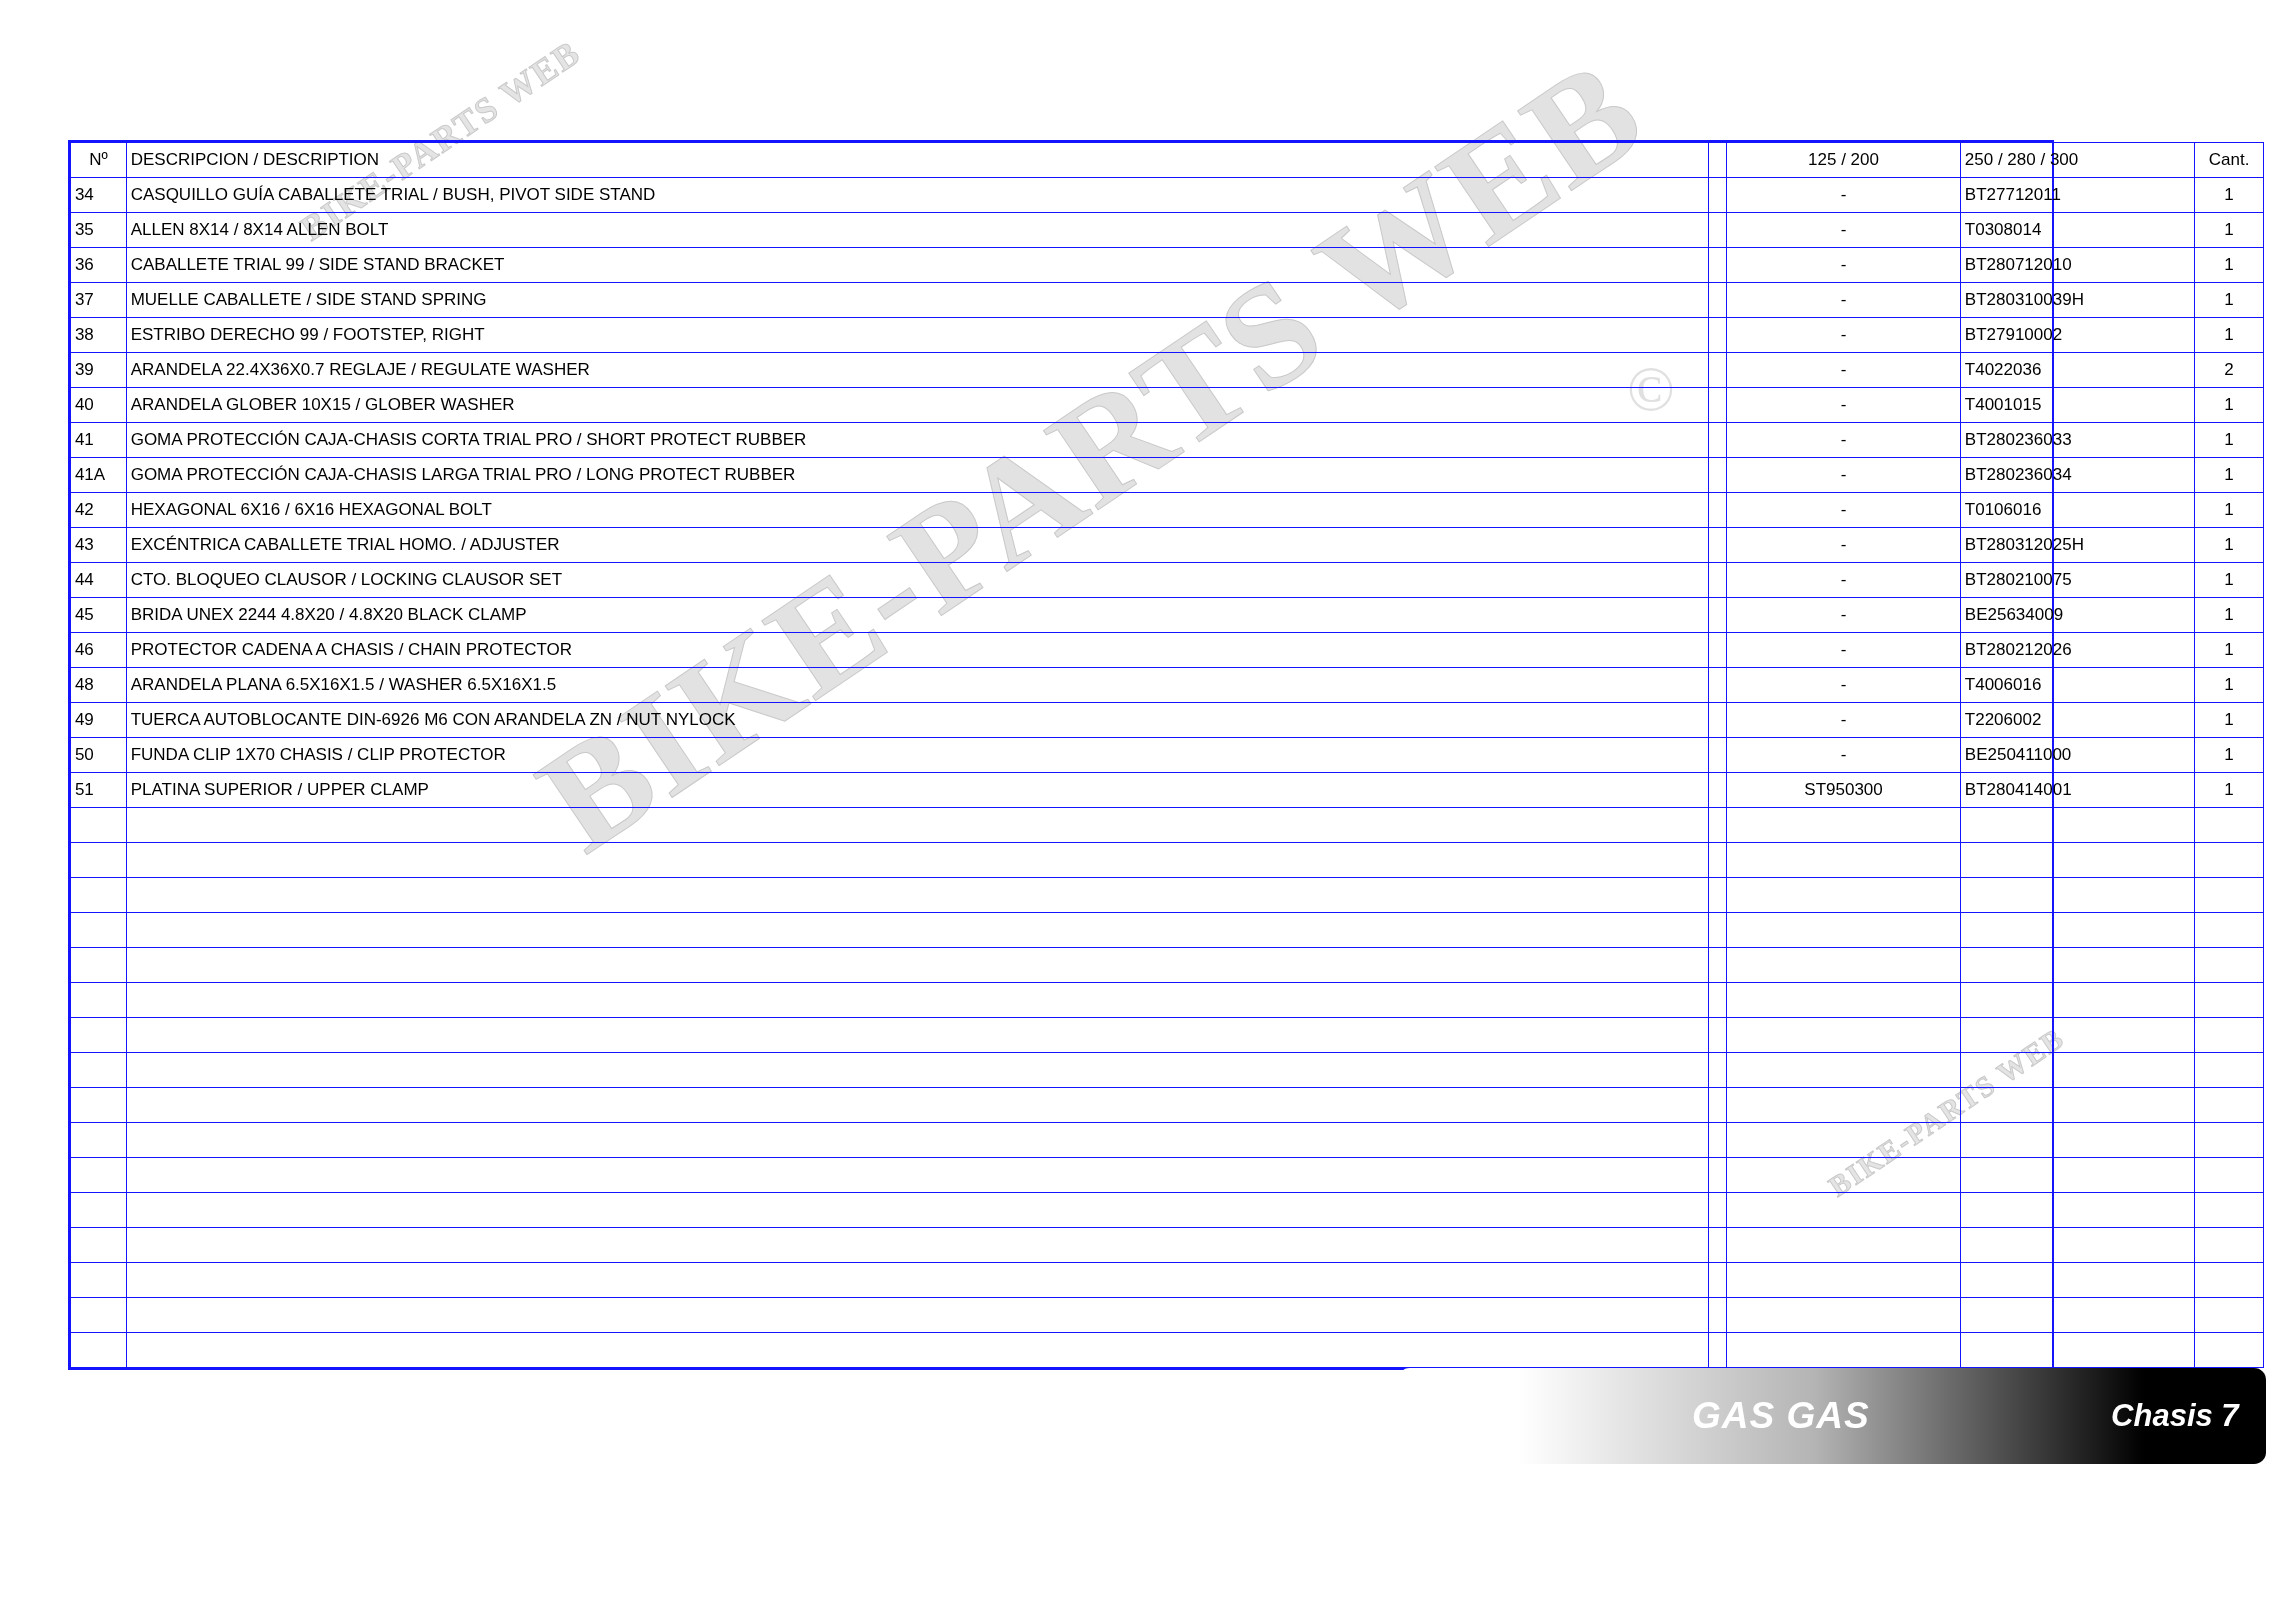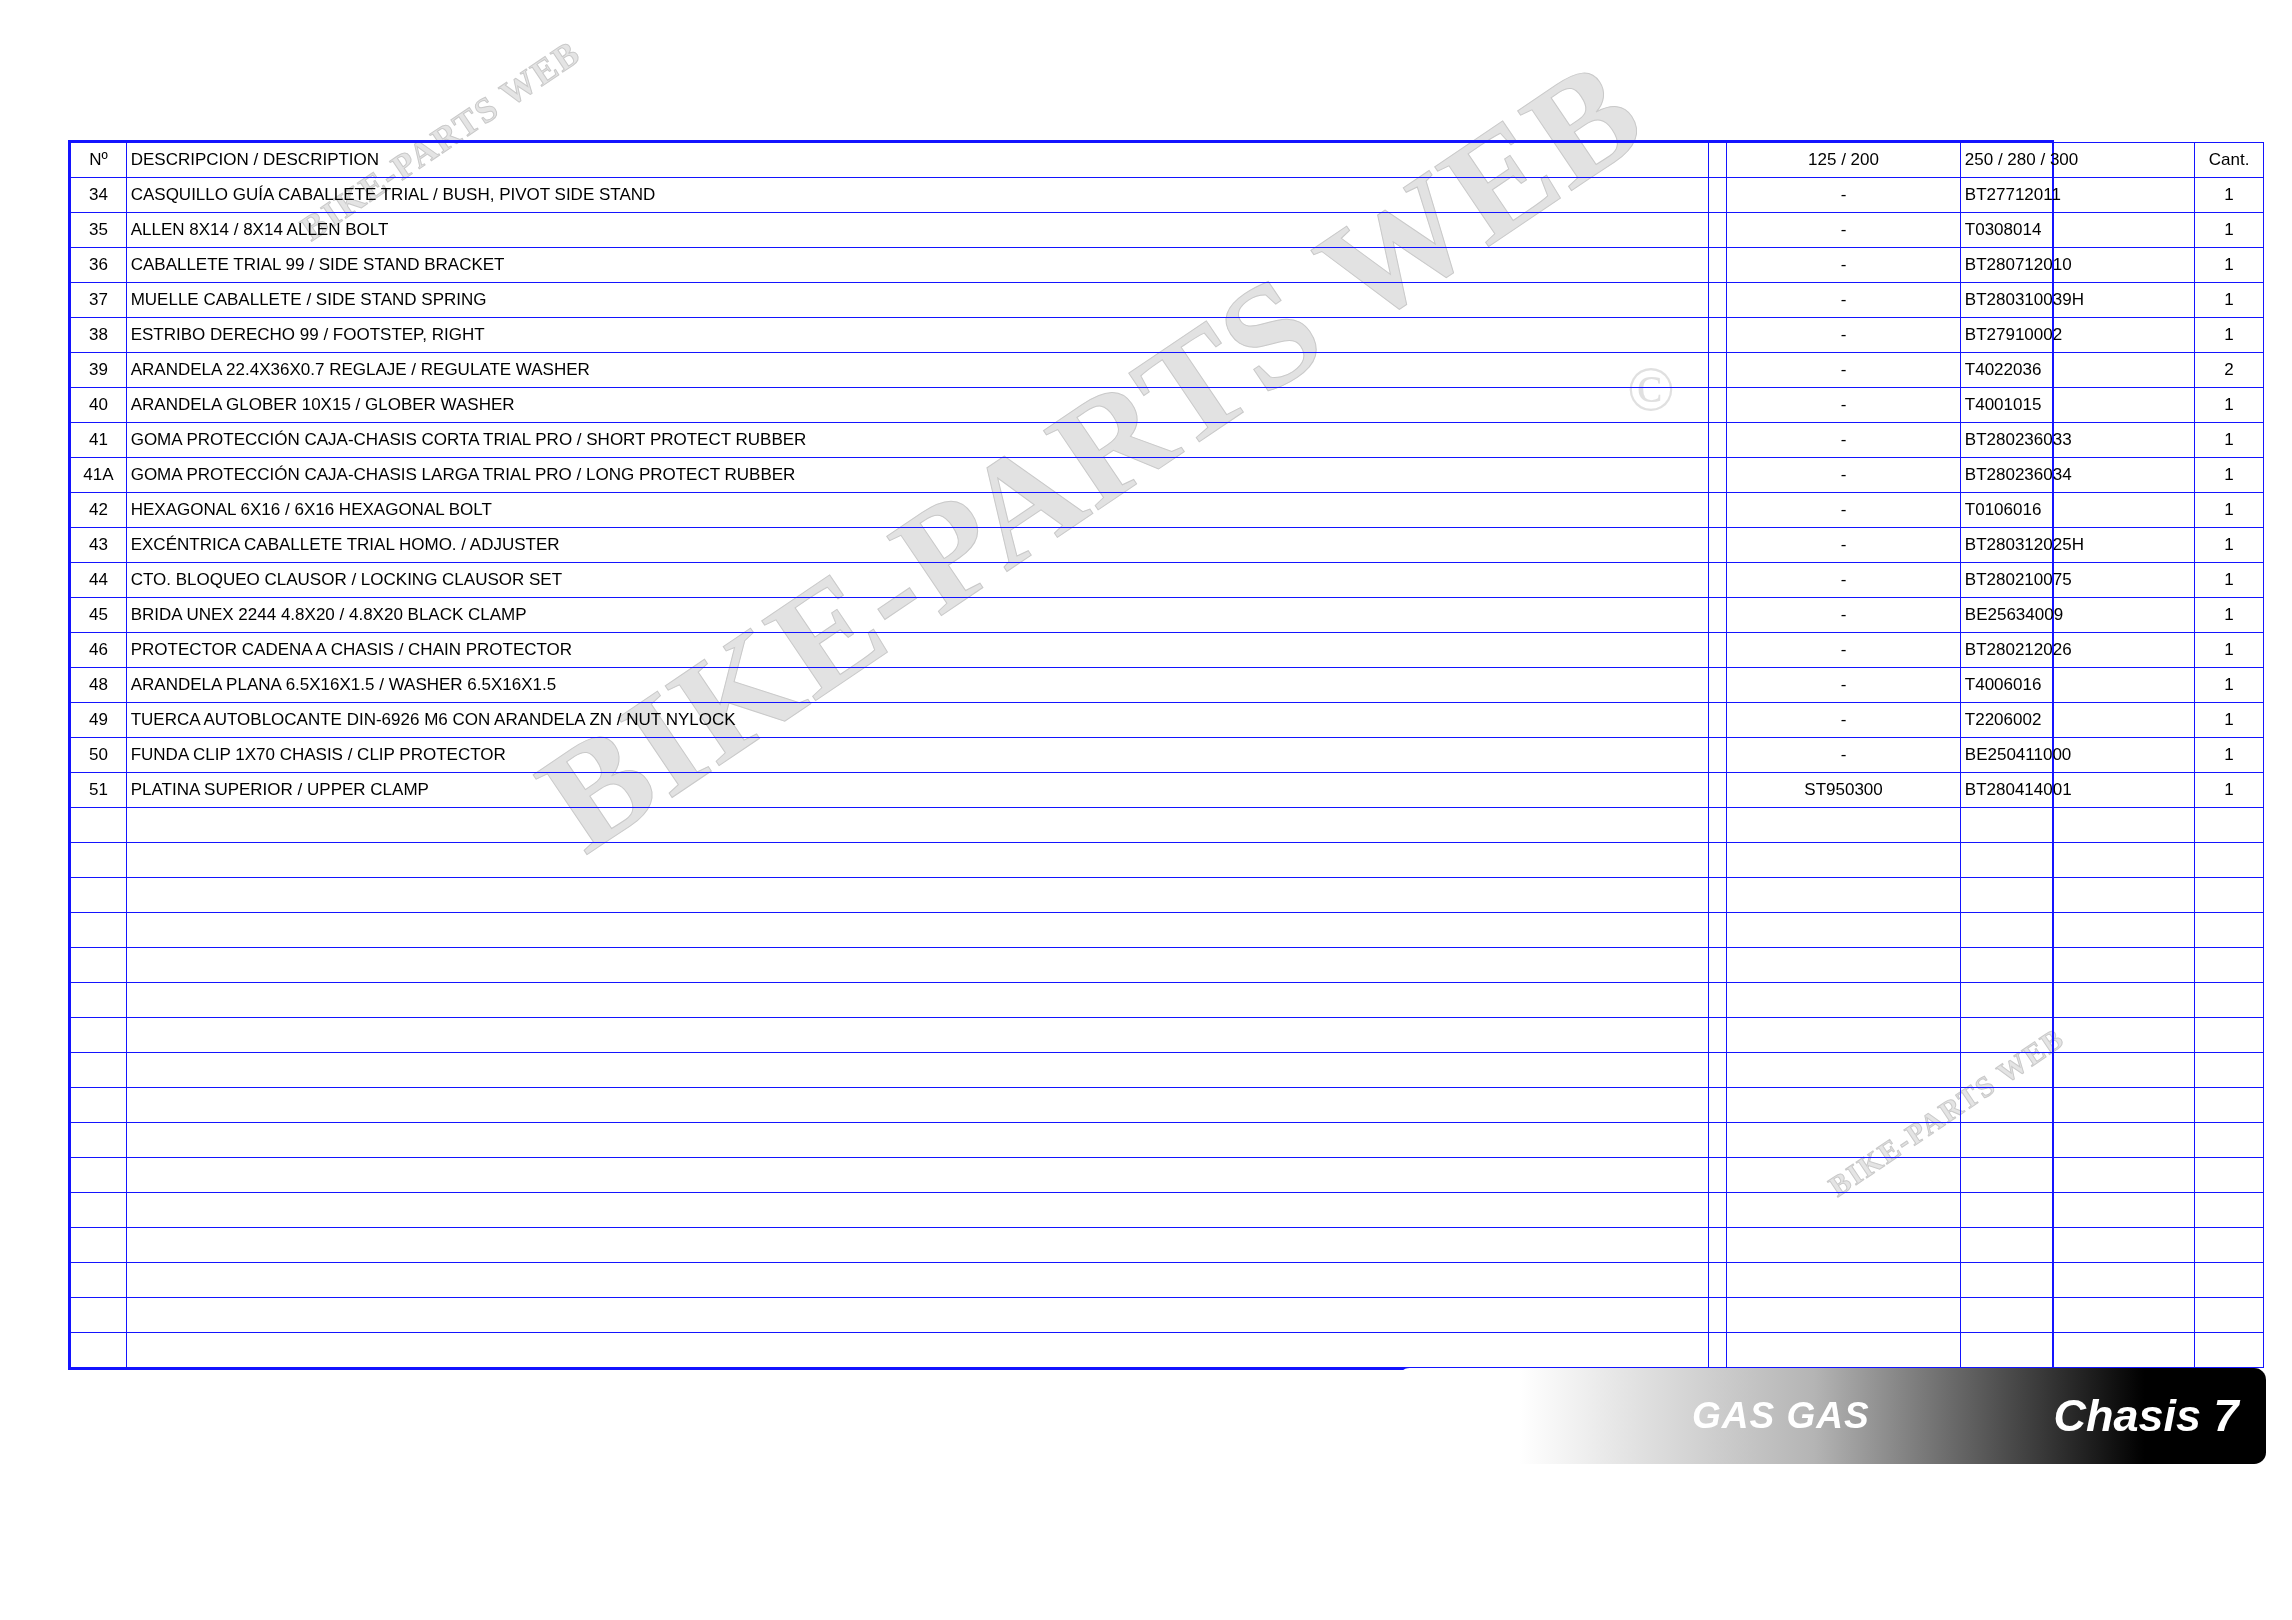--- a/index.html
+++ b/index.html
@@ -84,21 +84,21 @@
     font-size: 17px;
     color: #000;
     font-weight: normal;
     background: transparent;
   }
   thead th {
     font-weight: bold;
     font-size: 16.7px;
     height: 32px;
   }
-  .c-num   { width: 47px;  text-align: center; }
+  .c-num   { width: 47px;  }
   .c-desc  { width: 1573px; text-align: left; padding-left: 9.8px; }
   .c-gap   { width: 9.8px; }
   .c-125   { width: 225px; text-align: center; }
   .c-250   { width: 225px; text-align: left; }
   .c-cant  { width: 61px;  text-align: center; margin-left: 16px; }
 
   thead .c-num  { text-align: center; }
   thead .c-desc { text-align: left; padding-left: 9.8px; }
 
   .empty-row td { height: 34px; }
@@ -126,21 +126,21 @@
     font-style: italic;
     color: #ffffff;
     letter-spacing: 1px;
     font-family: "Liberation Sans", sans-serif;
   }
   .banner-title {
     position: absolute;
     right: 27.4px;
     top: 50%;
     transform: translateY(-50%);
-    font-size: 45px;
+    font-size: 31px;
     font-weight: bold;
     font-style: italic;
     color: #ffffff;
     font-family: "Liberation Sans", sans-serif;
   }
 </style>
 </head>
 <body>
 
 <div class="wm wm-small-1">BIKE-PARTS WEB</div>

